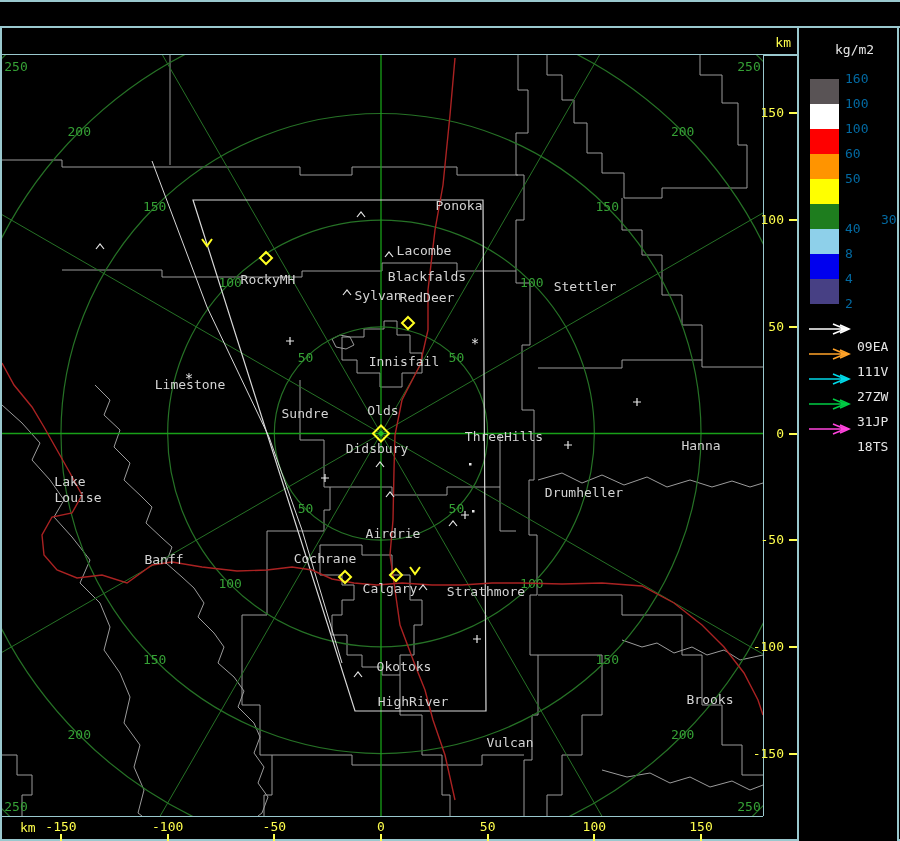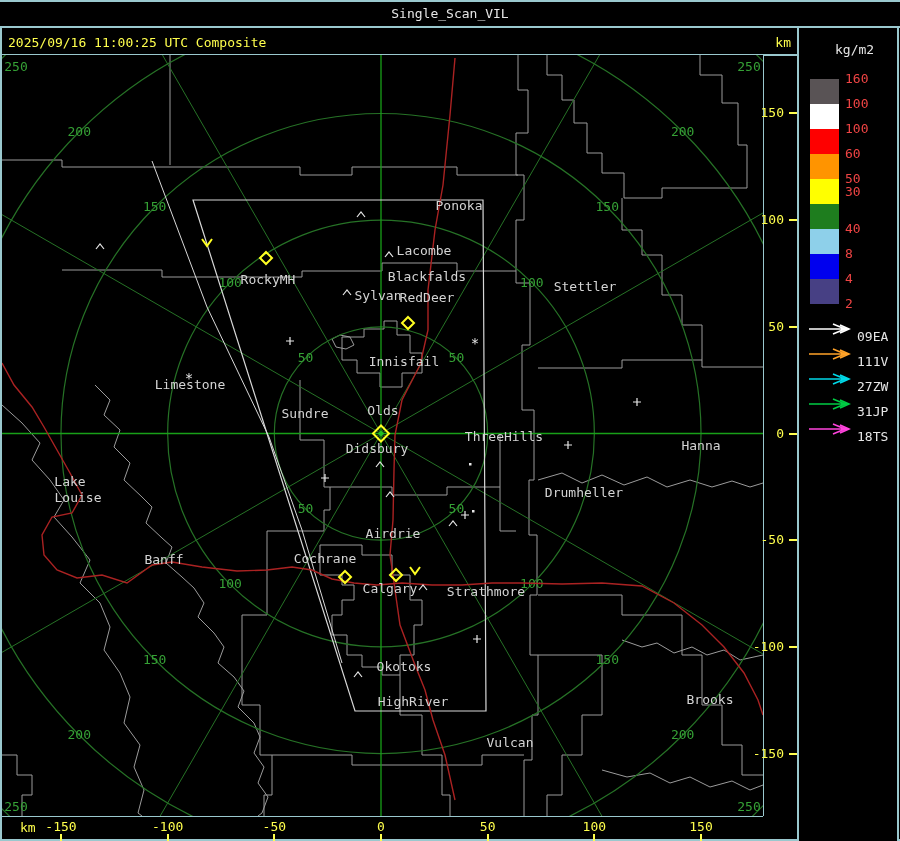--- a/index.html
+++ b/index.html
@@ -13,33 +13,31 @@
   #right-axis{position:absolute;left:763px;top:55px;width:35px;height:761px;}
   .yr-lab{position:absolute;right:14px;color:#ffff4d;font-size:13px;transform:translateY(-8px);}
   .yr-tick{position:absolute;right:1px;width:8px;height:2px;background:#ffff4d;transform:translateY(-1px);}
   #bottom-axis{position:absolute;left:0;top:816px;width:798px;height:25px;}
   #bx-unit{position:absolute;left:20px;top:4px;color:#ffff4d;font-size:13px;}
   .bx-lab{position:absolute;top:3px;color:#ffff4d;font-size:13px;transform:translateX(-50%);}
   .bx-tick{position:absolute;top:18px;width:2px;height:7px;background:#ffff4d;transform:translateX(-1px);}
   #panel{position:absolute;left:799px;top:28px;width:98px;height:813px;background:#000;}
   #cb-unit{position:absolute;left:36px;top:14px;color:#e6e6e6;font-size:13px;}
   .cb-swatch{position:absolute;left:11px;width:29px;height:25px;}
-  .cb-lab{position:absolute;left:46px;color:#ef4444;font-size:13px;transform:translateY(-8px);}
+  .cb-lab{position:absolute;left:46px;color:#0369a1;font-size:13px;transform:translateY(-8px);}
   .trk-row{position:absolute;left:6px;width:92px;height:16px;}
-  .trk-lab{position:absolute;left:52px;top:7px;color:#e6e6e6;font-size:13px;}
+  .trk-lab{position:absolute;left:52px;top:17px;color:#e6e6e6;font-size:13px;}
   .trk-arrow{position:absolute;left:2px;top:0px;}
 </style>
 </head>
 <body>
 <div id="app">
 
 <div class="teal" style="left:0;top:0;width:900px;height:2px;"></div>
-<div id="title">Single_Scan_VIL</div>
 <div class="teal" style="left:0;top:26px;width:900px;height:2px;"></div>
-<div id="timestamp">2025/09/16 11:00:25 UTC Composite</div>
 <div id="ytitle">km</div>
 
 <div class="teal" style="left:0;top:54px;width:798px;height:2px;"></div>
 <div class="teal" style="left:0;top:28px;width:2px;height:813px;"></div>
 <div class="teal" style="left:762px;top:55px;width:2px;height:761px;"></div>
 <div class="teal" style="left:797px;top:28px;width:2px;height:813px;"></div>
 <div class="teal" style="left:897px;top:28px;width:2px;height:813px;"></div>
 <div class="teal" style="left:0;top:815px;width:763px;height:2px;"></div>
 <div class="teal" style="left:0;top:839px;width:900px;height:2px;"></div>
 
@@ -208,21 +206,21 @@
         <div class="cb-lab" style="top: 51px;">160</div>
         <div class="cb-swatch" style="top: 76px; background: rgb(255, 255, 255);"></div>
         <div class="cb-lab" style="top: 76px;">100</div>
         <div class="cb-swatch" style="top: 101px; background: rgb(254, 0, 0);"></div>
         <div class="cb-lab" style="top: 101px;">100</div>
         <div class="cb-swatch" style="top: 126px; background: rgb(255, 148, 0);"></div>
         <div class="cb-lab" style="top: 126px;">60</div>
         <div class="cb-swatch" style="top: 151px; background: rgb(255, 255, 0);"></div>
         <div class="cb-lab" style="top: 151px;">50</div>
         <div class="cb-swatch" style="top: 176px; background: rgb(30, 125, 30);"></div>
-        <div class="cb-lab" style="top: 164px;">30</div>
+        <div class="cb-lab" style="top: 192px; margin-left: 36px;">30</div>
         <div class="cb-swatch" style="top: 201px; background: rgb(142, 208, 234);"></div>
         <div class="cb-lab" style="top: 201px;">40</div>
         <div class="cb-swatch" style="top: 226px; background: rgb(0, 0, 238);"></div>
         <div class="cb-lab" style="top: 226px;">8</div>
         <div class="cb-swatch" style="top: 251px; background: rgb(71, 64, 132);"></div>
         <div class="cb-lab" style="top: 251px;">4</div>
         <div class="cb-lab" style="top: 276px;">2</div>
       </div>
   <div id="tracks">
         <div class="trk-row" style="top: 294px;">

